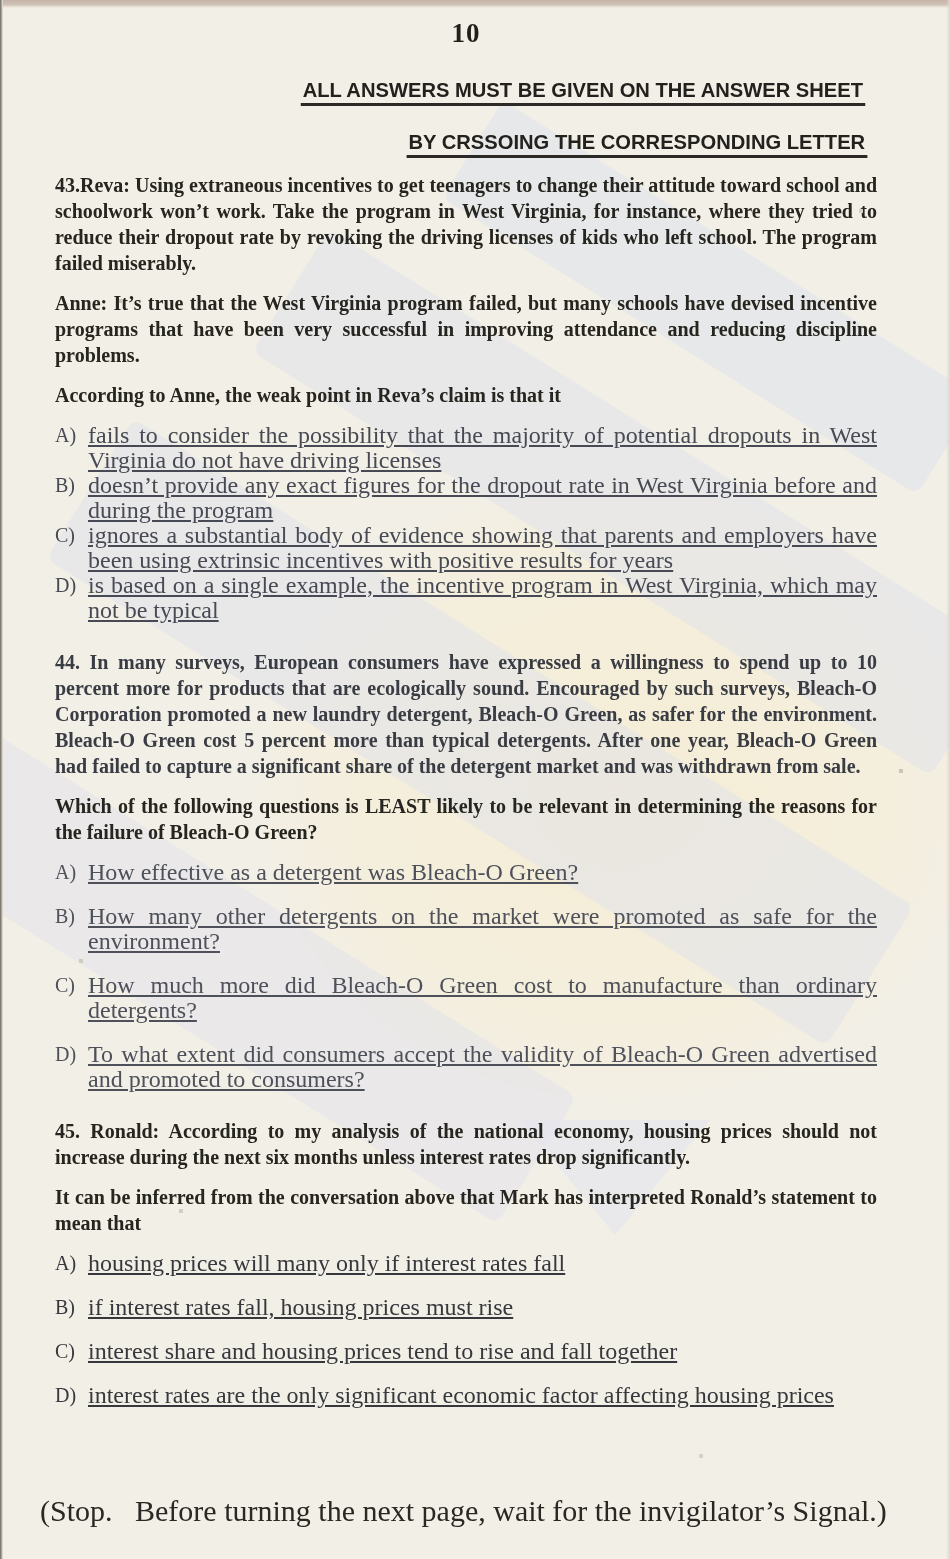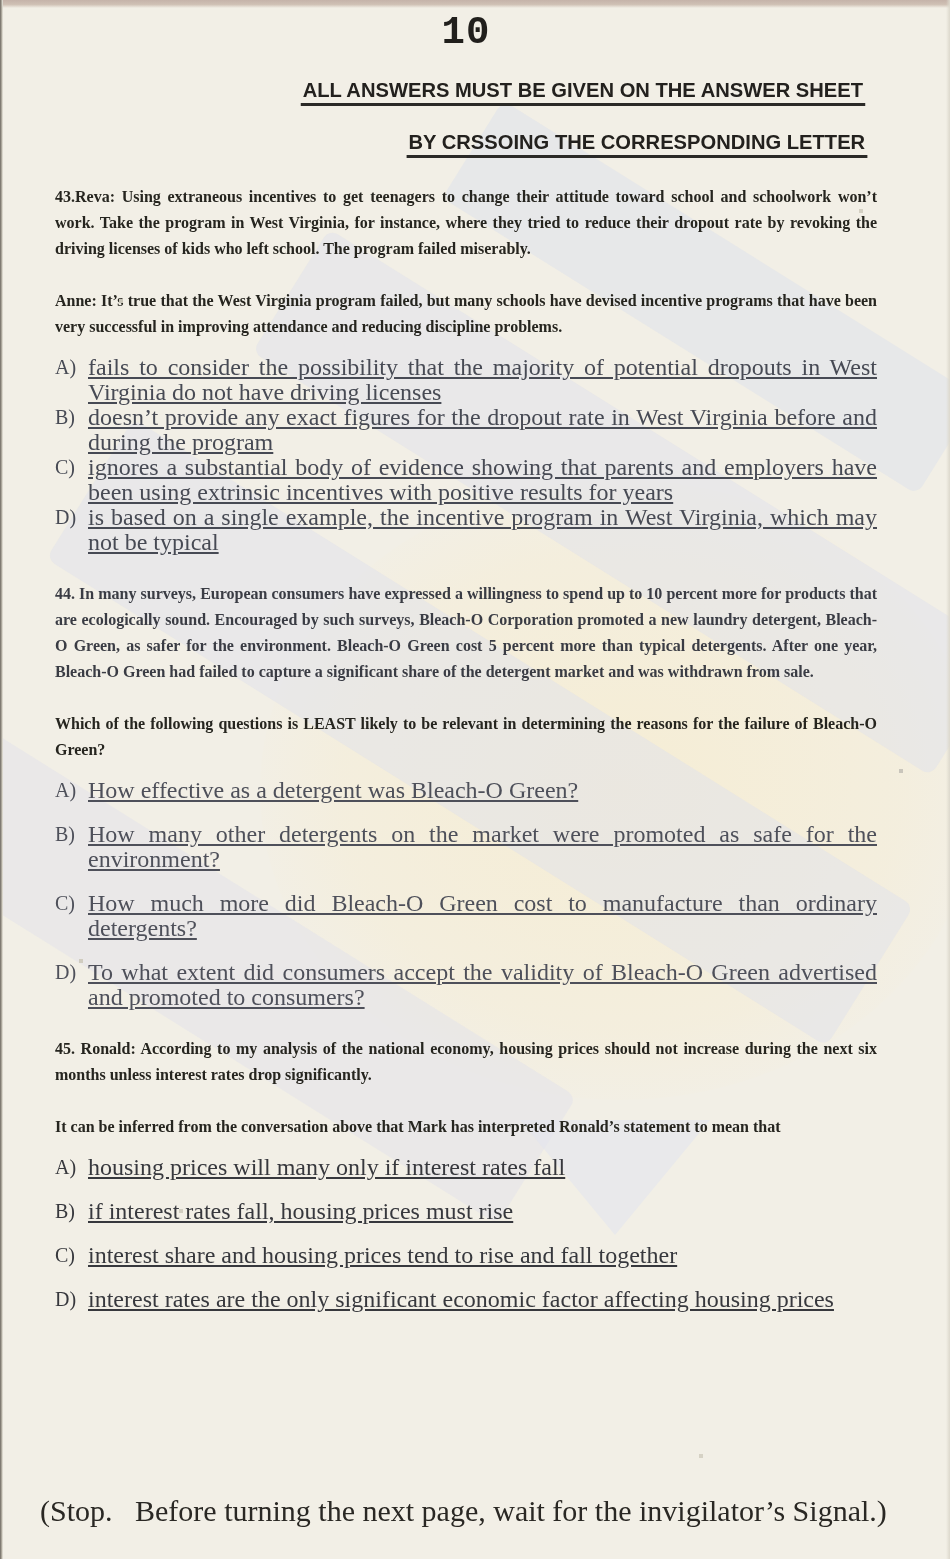--- a/index.html
+++ b/index.html
@@ -54,37 +54,37 @@
     left: 520px; top: 1120px; width: 0; height: 0;
     border-left: 95px solid transparent; border-right: 95px solid transparent;
     border-top: 115px solid #e2e4ee; opacity: 0.6;
   }
   
   .content {
     position: absolute; left: 55px; top: 12px; width: 822px; z-index: 1;
   }
   .page-number {
     text-align: center;
-    font-family: Liberation Mono, monospace;
-    font-weight: 700; font-size: 39px; line-height: 42px;
+    font-family: Liberation Serif, serif;
+    font-weight: 700; font-size: 27px; line-height: 42px;
     color: #211f1c; letter-spacing: 1px;
   }
   .heading { text-align: right; margin-top: 24px; }
   .heading span {
     display: inline-block;
     font-family: "Liberation Sans", sans-serif;
     font-weight: 700; font-size: 21px; line-height: 24px;
     color: #23211e;
     border-bottom: 3px solid #2b2a27;
     padding: 0 2px 1px 2px;
     transform: scaleX(0.96);
   }
   .stem {
-    font-weight: 700; font-size: 16px; line-height: 26px;
-    text-align: justify; margin: 26px 0 0 0;
+    font-weight: 700; font-size: 20px; line-height: 26px;
+    text-align: justify; margin: 14px 0 0 0;
   }
   .q44 .stem.lead { color: #3a3c44; }
   .options { margin-top: 15px; }
   .option { display: flex; align-items: flex-start; }
   .options.tight .option { margin-bottom: 0; }
   .options.spaced .option { margin-bottom: 19px; }
   .options.spaced .option:last-child { margin-bottom: 0; }
   .opt-letter {
     flex: 0 0 33px;
     font-size: 20px; line-height: 25px; color: #4e505a;
@@ -126,20 +126,21 @@
     <div class="heading">
       <span>ALL ANSWERS MUST BE GIVEN ON THE ANSWER SHEET</span>
     </div>
     <div class="heading">
       <span>BY CRSSOING THE CORRESPONDING LETTER</span>
     </div>
 
     <div class="section first q43">
       <p class="stem">43.Reva: Using extraneous incentives to get teenagers to change their attitude toward school and schoolwork won’t work. Take the program in West Virginia, for instance, where they tried to reduce their dropout rate by revoking the driving licenses of kids who left school. The program failed miserably.</p>
       <p class="stem">Anne: It’s true that the West Virginia program failed, but many schools have devised incentive programs that have been very successful in improving attendance and reducing discipline problems.</p>
+      <p class="stem">According to Anne, the weak point in Reva’s claim is that it</p>
       <div class="options tight">
         <div class="option">
           <span class="opt-letter">A)</span>
           <span class="opt-text">fails to consider the possibility that the majority of potential dropouts in West Virginia do not have driving licenses</span>
         </div>
         <div class="option">
           <span class="opt-letter">B)</span>
           <span class="opt-text">doesn’t provide any exact figures for the dropout rate in West Virginia before and during the program</span>
         </div>
         <div class="option">

